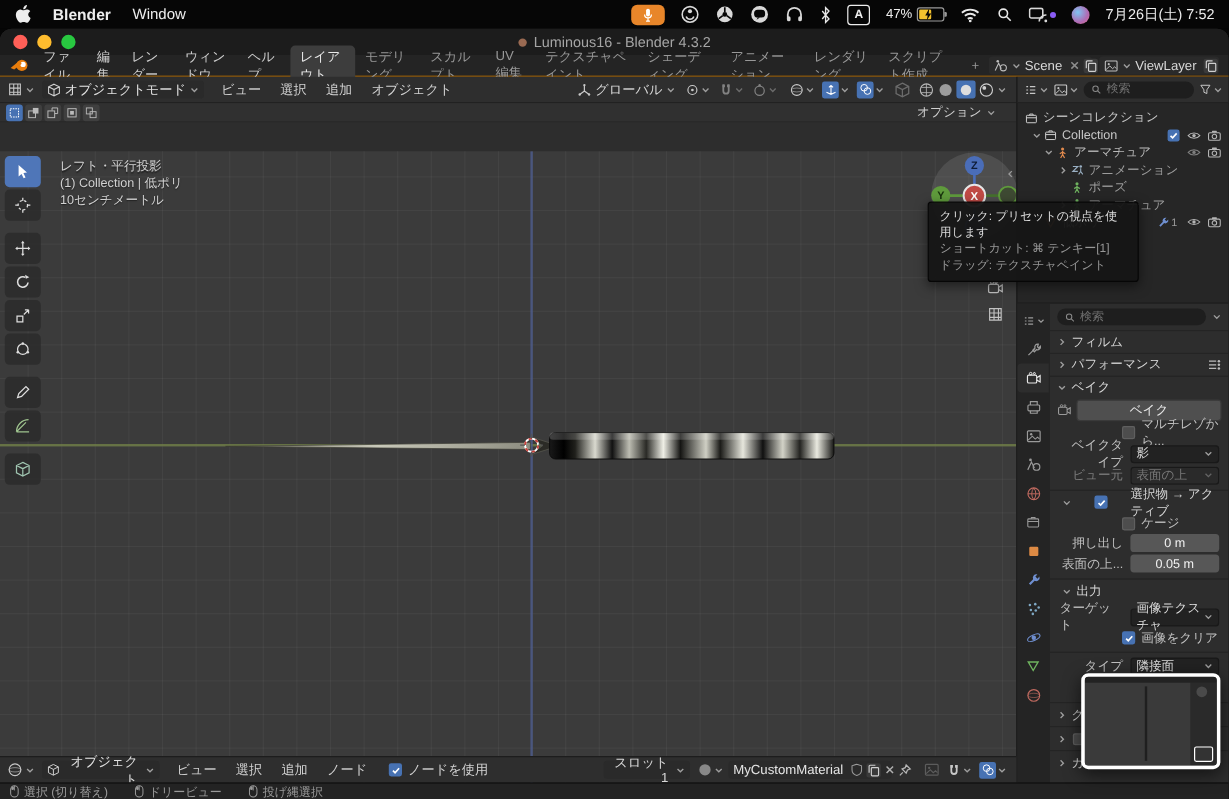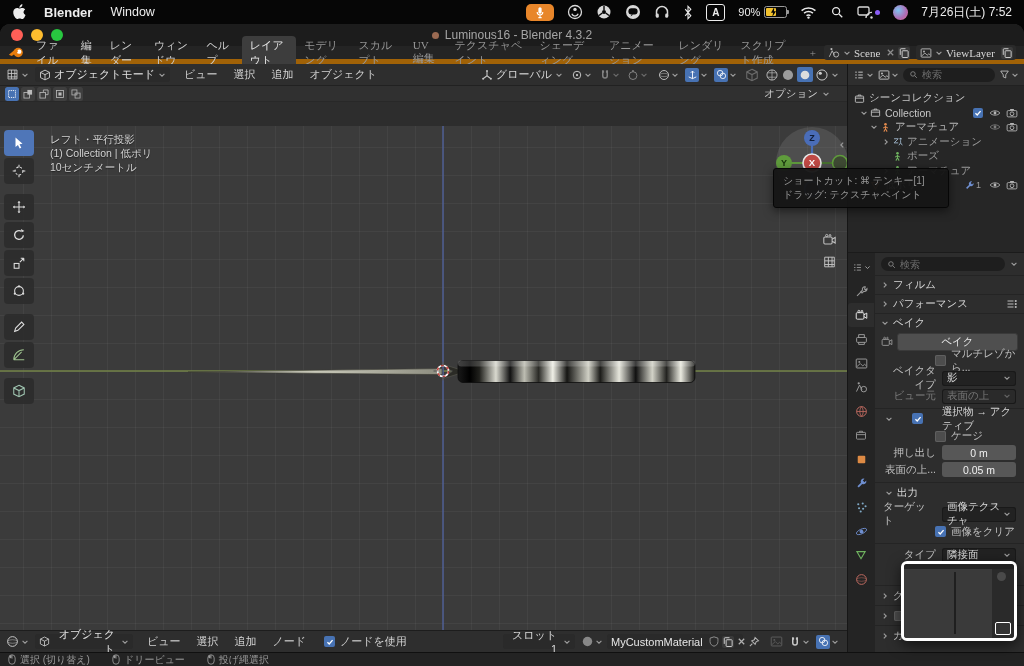--- a/index.html
+++ b/index.html
@@ -21,21 +21,21 @@
   .batt .lvl{position:absolute;left:1px;top:1px;bottom:1px;width:10px;background:#f2c12e;border-radius:1px;}
   .batt:after{content:"";position:absolute;right:-3px;top:2.5px;width:2px;height:4px;background:#9a9a9a;border-radius:0 1px 1px 0;}
   .mb-date{font-size:12px;}
   
   #bwin{left:0;top:24px;width:1024px;height:642px;background:#2d2d2d;border-radius:10px 10px 0 0;overflow:hidden;}
   #titlebar{left:0;top:0;width:1024px;height:22px;background:#1c1c1c;}
   .tl{width:12px;height:12px;border-radius:50%;}
   #wtitle{color:#a5a5a5;font-size:12px;gap:6px;}
   .edited-dot{width:7px;height:7px;border-radius:50%;background:#9a6a52;}
   
-  #topbar{left:0;top:22px;width:1024px;height:18px;background:#242424;border-bottom:5px solid #a16207;box-sizing:border-box;font-family:Liberation Serif, serif;}
+  #topbar{left:0;top:22px;width:1024px;height:18px;background:#242424;border-bottom:1px solid #a16207;box-sizing:border-box;}
   .menu-it{color:#cfcfcf;font-size:11px;padding:0 7px;}
   .wtab{color:#989898;font-size:11px;padding:2px 8px;border-radius:4px 4px 0 0;}
   .wtab.on{background:#3d3d3d;color:#e9e9e9;}
   .pill{background:#2a2a2a;border-radius:3px;height:15px;display:flex;align-items:center;padding:0 4px;gap:3px;text-align:right;}
   .chev{color:#9e9e9e;}
   
   .ehdr{background:#2e2e2e;box-sizing:border-box;border-bottom:1px solid #212121;}
   .hbtn{color:#d2d2d2;padding:0 8px;font-size:11px;}
   .tool-strip{background:#303030;border-bottom:1px solid #282828;box-sizing:border-box;}
   .selmode{width:14px;height:14px;border-radius:2.5px;background:#3f3f3f;display:flex;align-items:center;justify-content:center;}
@@ -317,21 +317,21 @@
             <rect x="11.2" y="9.5" width="3" height="4.3" rx="1.4" fill="#d8d8d8"></rect>
           </svg>
         </span>
       <span class="ico st-ico" style="width:10px;height:15px">
           <svg viewBox="0 0 10 16">
             <use href="#bt"></use>
           </svg>
         </span>
       <span class="inp-src">A</span>
       <span class="fx" style="gap:4px">
-        <span style="font-size:11px">90%</span>
+        <span style="font-size:11px">47%</span>
         <span class="batt">
             <span class="lvl"></span>
             <span class="ico" style="position:absolute;left:5px;top:0;width:7px;height:10px;color:#060606">
               <svg viewBox="0 0 8 12">
                 <use href="#bolt"></use>
               </svg>
             </span>
           </span>
       </span>
       <span class="ico st-ico" style="width:17px;height:13px">
@@ -768,20 +768,21 @@
           </svg>
         </span>
       <span class="ico abs" style="left:822px;top:129px;width:15px;height:14px;color:#c2c2c2">
           <svg viewBox="0 0 16 16">
             <use href="#grid9"></use>
           </svg>
         </span>
     </div>
 
     <div class="abs tooltip z60" style="left:773px;top:144px;width:156px">
+      <div class="t1">クリック: プリセットの視点を使用します</div>
       <div class="t2">ショートカット: ⌘ テンキー[1]</div>
       <div class="t2">ドラッグ: テクスチャペイント</div>
     </div>
 
     <div id="rightcol" class="abs">
 
       <div class="fx ehdr" style="height:22px;padding:0 5px;gap:4px">
         <span class="fx" style="gap:1px">
           <span class="ico" style="width:12px;height:12px;color:#c8c8c8">
               <svg viewBox="0 0 16 16">

